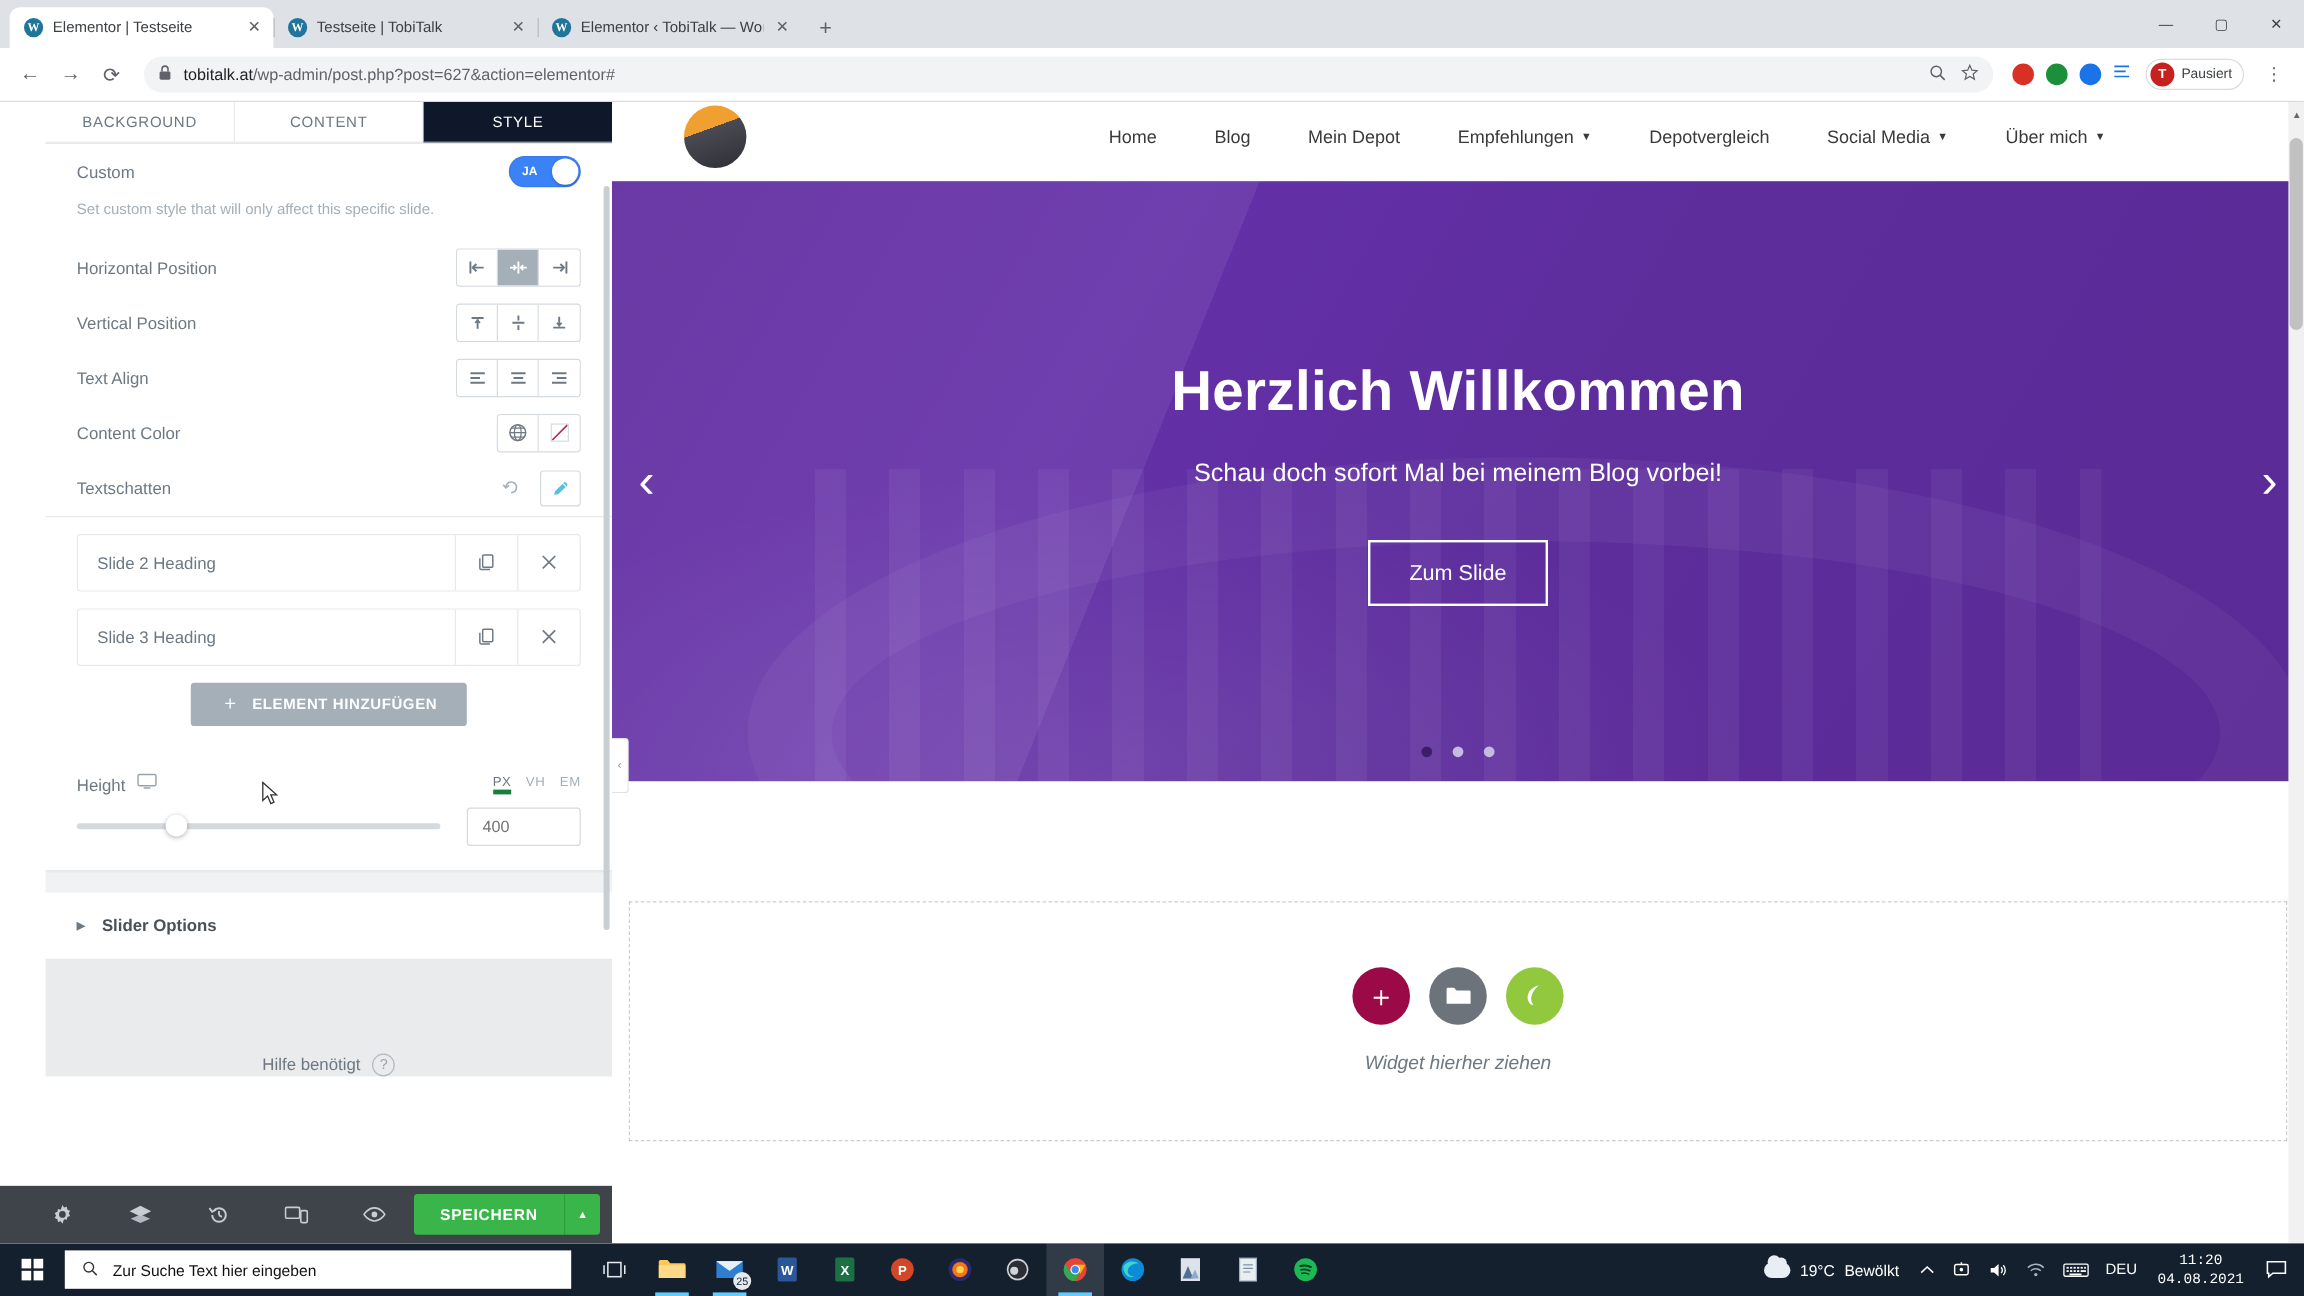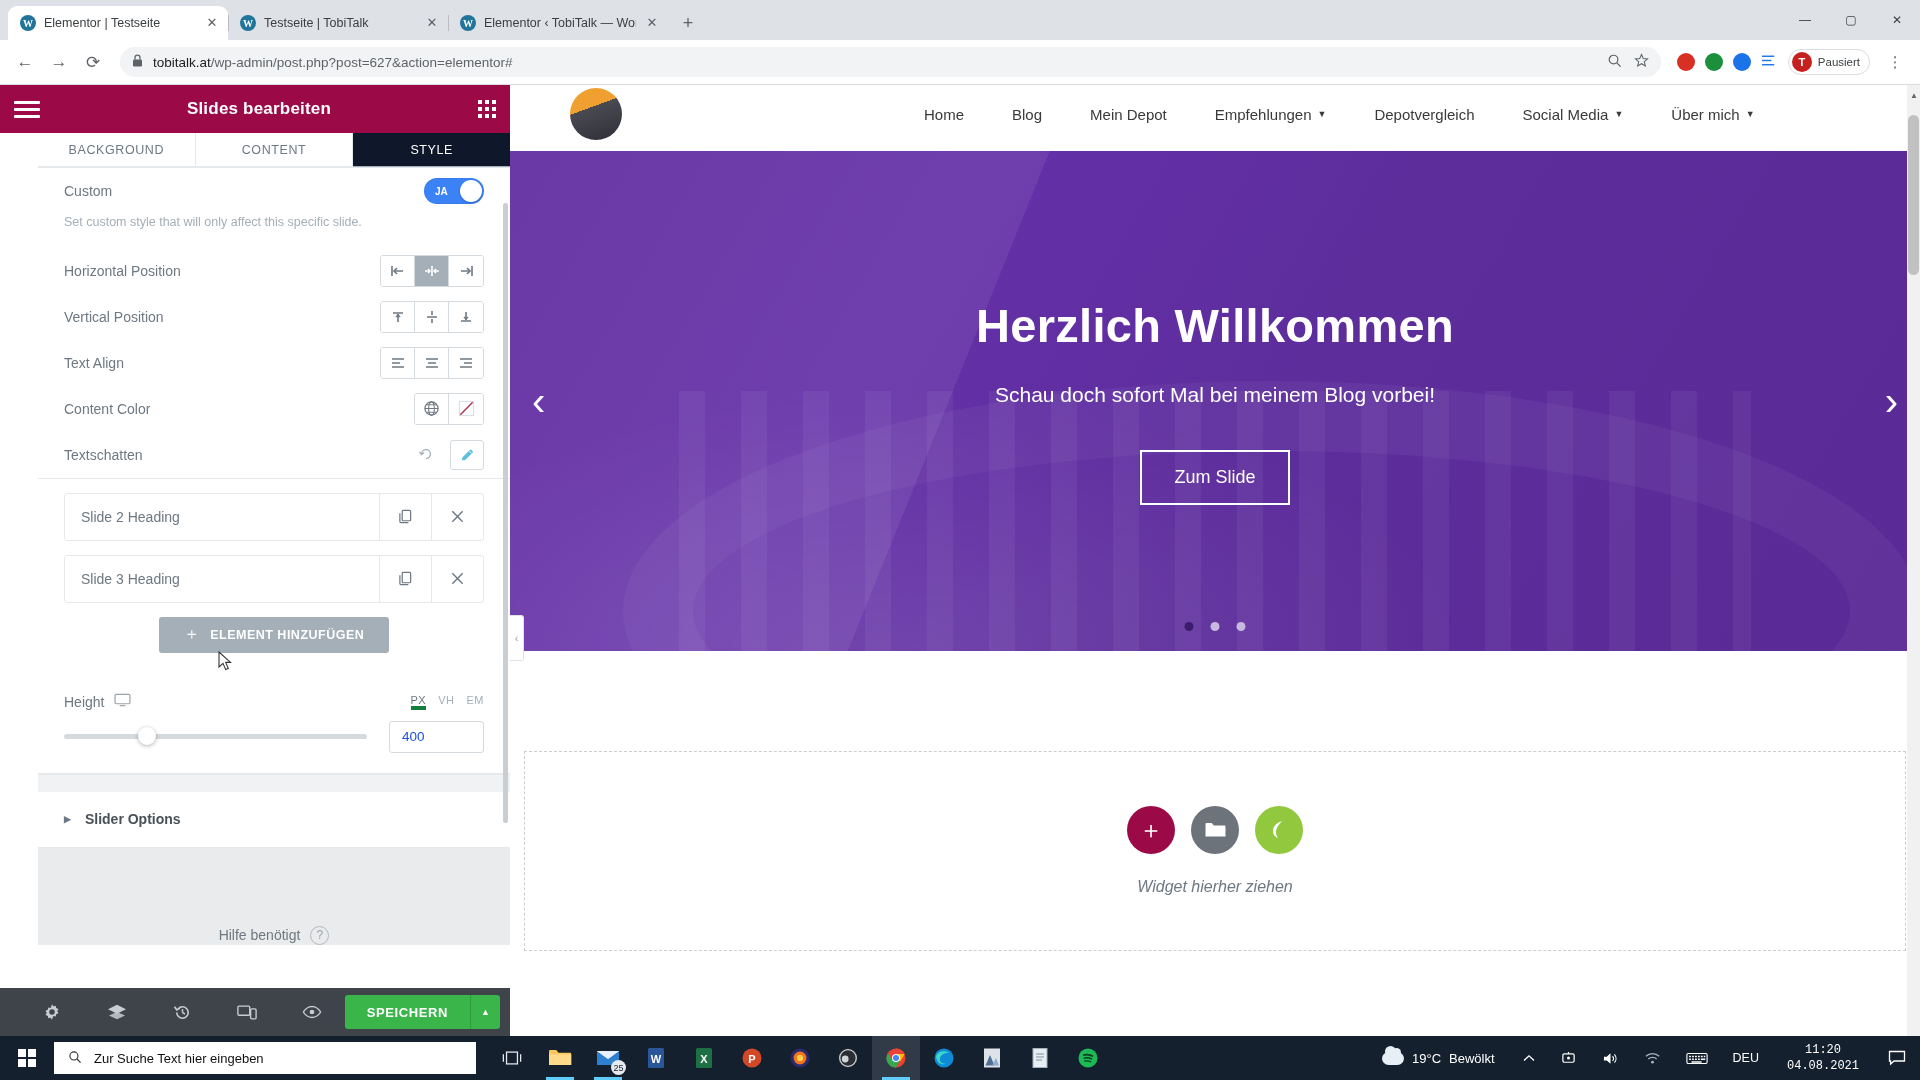--- a/index.html
+++ b/index.html
@@ -131,21 +131,21 @@
              border-radius:3px; font-size:12.5px; font-weight:bold; letter-spacing:.5px; }
 
   
   .units { display:flex; gap:12px; font-size:11px; color:#a4afb7; letter-spacing:.5px; }
   .units .u.active { color:#6d7882; border-bottom:4px solid #15803d; }
   .slider-row { display:flex; align-items:center; gap:22px; padding-bottom:20px; }
   .track { flex:1; height:5px; background:#d5dadf; border-radius:3px; position:relative; }
   .track .thumb { position:absolute; top:-7px; left:24.5%; width:18px; height:18px; border-radius:50%;
                   background:#fff; box-shadow:0 1px 4px rgba(0,0,0,.3); }
   .num-input { width:95px; height:32px; border:1px solid #d5dadf; border-radius:3px;
-               display:flex; align-items:center; padding:0 12px; font-size:13.5px; color:#1d4ed8; }
+               display:flex; align-items:center; padding:0 12px; font-size:13.5px; color:#737373; }
   .monitor-ico { margin-left:10px; }
 
   .gray-band { background:#f1f2f3; height:18px; border-top:1px solid #e6e9ec; }
   .accordion { display:flex; align-items:center; gap:14px; height:56px; padding:0 26px;
                font-size:14px; font-weight:bold; color:#495157; border-bottom:1px solid #e6e9ec; background:#fff;}
   .panel-filler { flex:1; background:#e9ebed; display:flex; justify-content:center; padding-top:78px; }
   .help { display:flex; align-items:center; gap:10px; font-size:14px; color:#6d7882; }
   .help .qmark { width:19px; height:19px; border-radius:50%; border:1.5px solid #b3bac0;
                  display:flex; align-items:center; justify-content:center; font-size:12px; color:#9aa3aa; }
 
@@ -221,21 +221,21 @@
   .taskbar { height:44px; flex:0 0 44px; background:#14202e; display:flex; align-items:center; }
   .start { width:54px; height:44px; display:flex; align-items:center; justify-content:center; }
   .winlogo { display:grid; grid-template-columns:repeat(2,8px); grid-template-rows:repeat(2,8px); gap:2.5px; }
   .winlogo i { background:#fff; display:block; }
   .search-box { width:422px; height:32px; background:#fff; display:flex; align-items:center;
                 gap:12px; padding:0 14px; font-size:13px; color:#111; }
   .tb-icons { display:flex; align-items:center; gap:0; margin-left:12px; }
   .tb-app { width:48px; height:44px; display:flex; align-items:center; justify-content:center; position:relative; }
   .tb-app.running::after { content:""; position:absolute; bottom:0; left:10px; right:10px; height:3px; background:#60cdff; }
   .tb-app.active { background:rgba(255,255,255,.12); }
-  .tray { margin-left:auto; display:flex; align-items:center; gap:11px; padding-right:6px; color:#fff; }
+  .tray { margin-left:auto; display:flex; align-items:center; gap:0; padding-right:6px; color:#fff; }
   .tray-item { height:44px; display:flex; align-items:center; padding:0 7px; font-size:12.5px; color:#fff; }
   .clock { display:flex; flex-direction:column; align-items:center; justify-content:center;
            font-size:12px; line-height:1.35; color:#fff; padding:0 10px;font-family:Liberation Mono, monospace; }
   .weather { display:flex; align-items:center; gap:8px; font-size:13px; padding:0 10px; }
   .cloud { width:22px; height:13px; background:#e8eef5; border-radius:8px; position:relative; }
   .cloud::before { content:""; position:absolute; left:3px; top:-6px; width:11px; height:11px;
                    border-radius:50%; background:#e8eef5; }
   .cloud::after { content:""; position:absolute; left:10px; top:-4px; width:9px; height:9px;
                   border-radius:50%; background:#e8eef5; }
   .action-ctr { width:34px; height:44px; display:flex; align-items:center; justify-content:center; }
@@ -311,39 +311,20 @@
         <span>Pausiert</span>
       </span>
       <span class="navbtn" style="font-size:15px;">⋮</span>
     </div>
   </div>
 
   <div class="page">
 
     <div class="panel">
 
-      <div class="panel-header">
-        <div class="hamburger">
-            <span></span>
-            <span></span>
-            <span></span>
-          </div>
-        <div class="panel-title">Slides bearbeiten</div>
-        <div class="grid-icon">
-            <i></i>
-            <i></i>
-            <i></i>
-            <i></i>
-            <i></i>
-            <i></i>
-            <i></i>
-            <i></i>
-            <i></i>
-          </div>
-      </div>
 
       <div class="panel-body">
         <div class="panel-scroll">
 
           <div class="tabs-row">
             <div class="ptab">BACKGROUND</div>
             <div class="ptab">CONTENT</div>
             <div class="ptab active">STYLE</div>
           </div>
 

